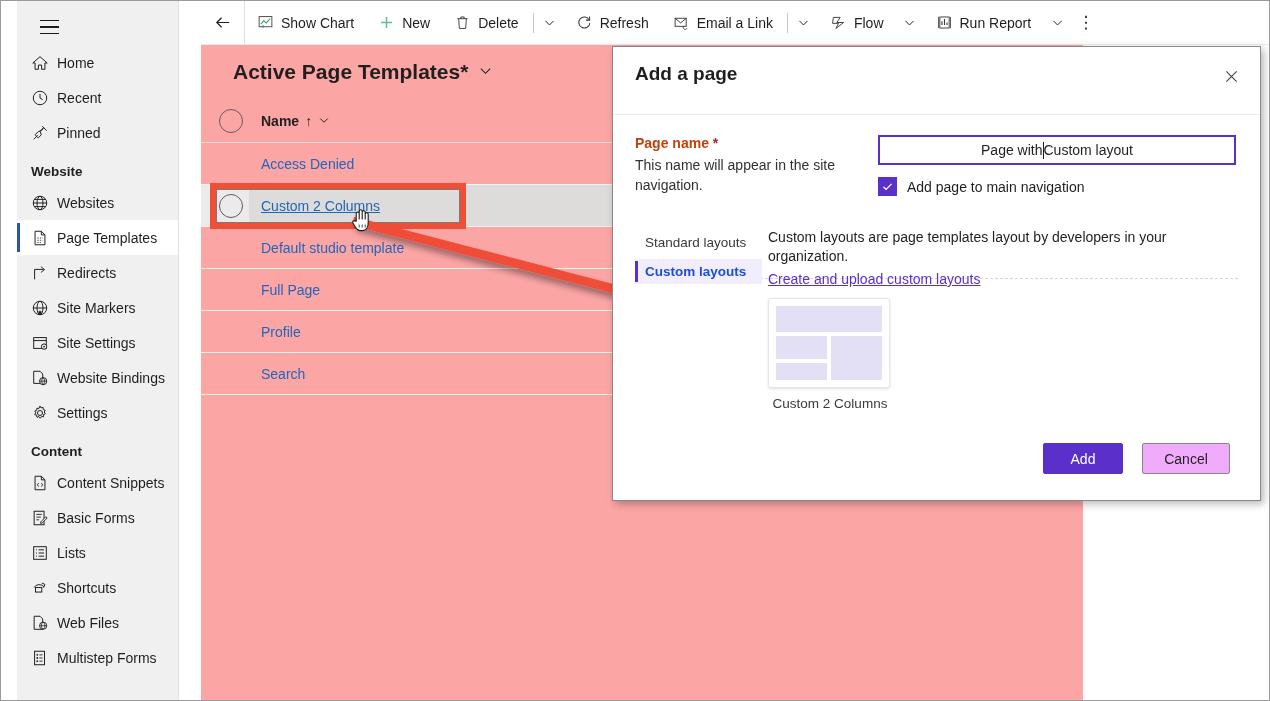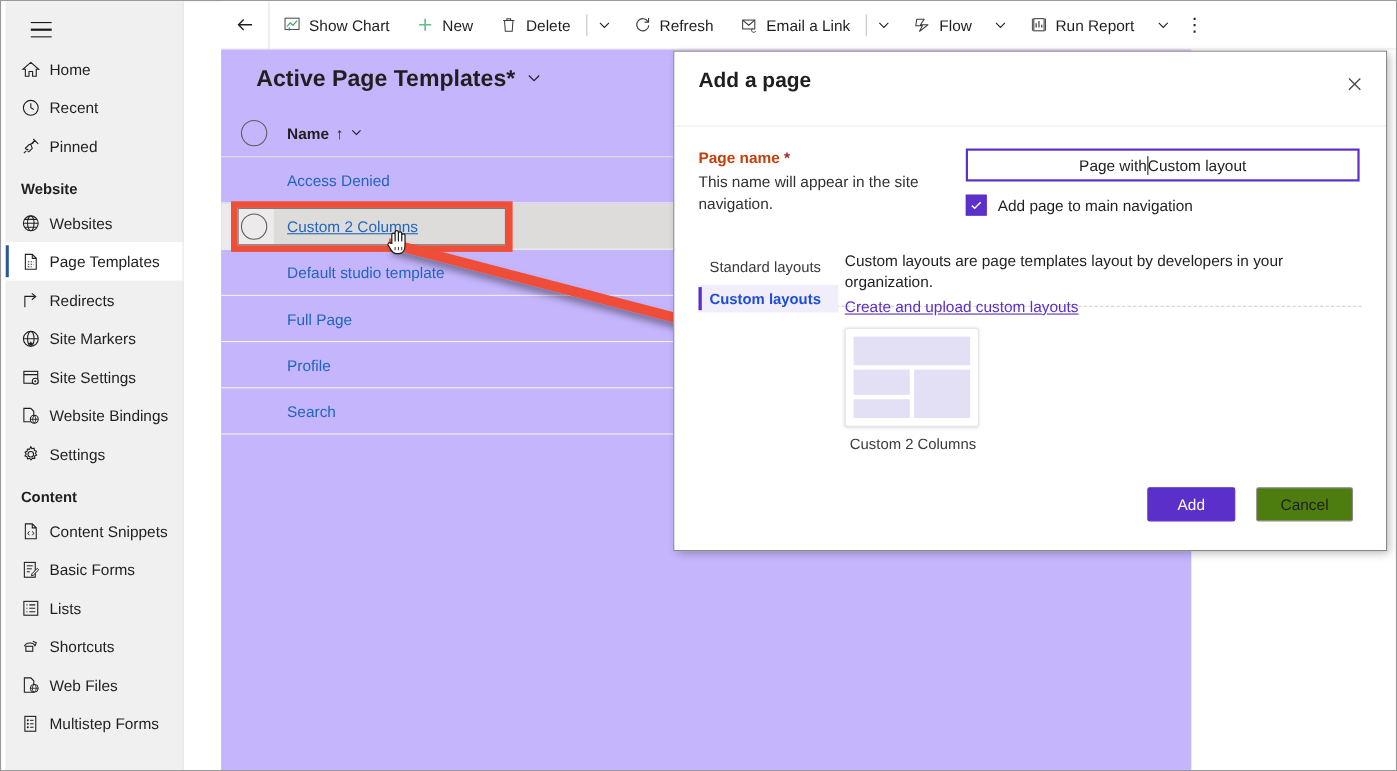--- a/index.html
+++ b/index.html
@@ -22,21 +22,21 @@
     height: 701px;
     background: #ffffff;
     box-sizing: border-box;
     border: 1px solid #9a9a9a;
     overflow: hidden;
   }
 
   
   .sidebar {
     position: absolute;
-    left: 4px; top: 0;
+    left: 16px; top: 0;
     width: 162px;
     height: 701px;
     background: #f0f0f0;
     box-sizing: border-box;
     overflow: hidden;
     text-decoration: underline;
   }
   .hamburger {
     position: absolute;
     left: 12px; top: 10px;
@@ -164,21 +164,21 @@
     font-size: 17px;
     letter-spacing: 0;
     color: #201f1e;
   }
 
   
   .listarea {
     position: absolute;
     left: 200px; top: 44px;
     width: 882px; height: 656px;
-    background: #c4b5fd;
+    background: #fca5a5;
     overflow: hidden;
   }
   .view-title {
     position: absolute;
     left: 32px; top: 15px;
     display: flex;
     align-items: center;
     gap: 10px;
     cursor: pointer;
   }
@@ -526,21 +526,21 @@
   .btn-primary {
     right: 137px; top: 13px;
     width: 80px;
     background: #5b2fc9;
     color: #ffffff;
     border: 1px solid #5b2fc9;
   }
   .btn-default {
     right: 30px; top: 13px;
     width: 88px;
-    background: #4d7c0f;
+    background: #f0abfc;
     color: #201f1e;
     border: 1px solid #8a8886;
     text-align: right;
   }
 </style>
 </head>
 <body>
 
 <div id="root">
 

